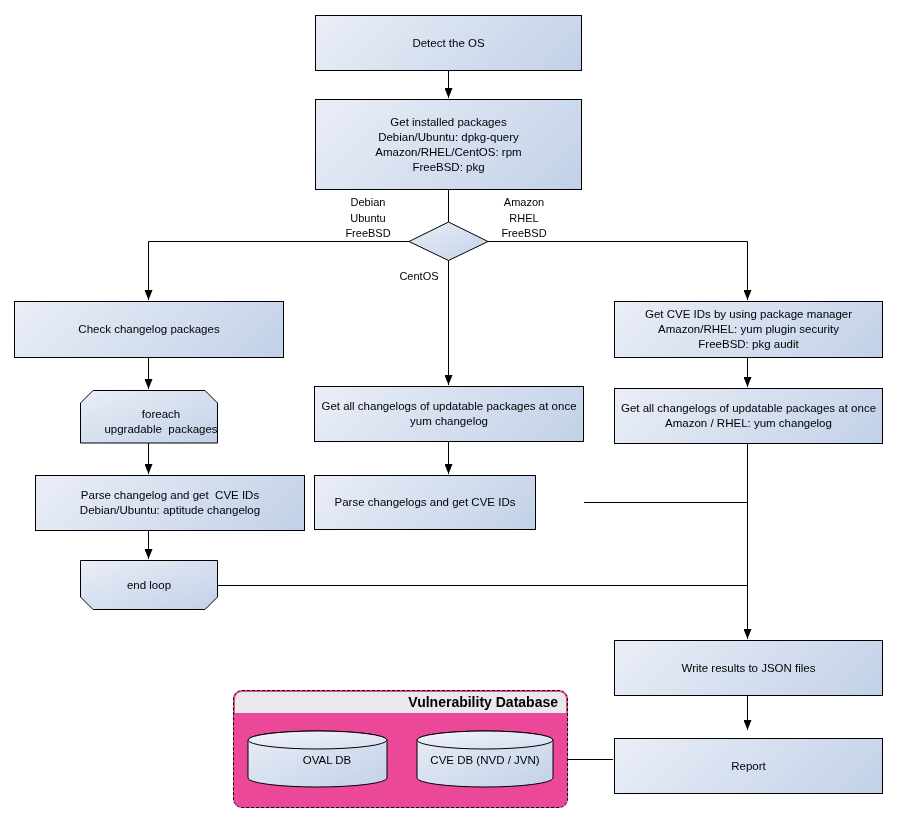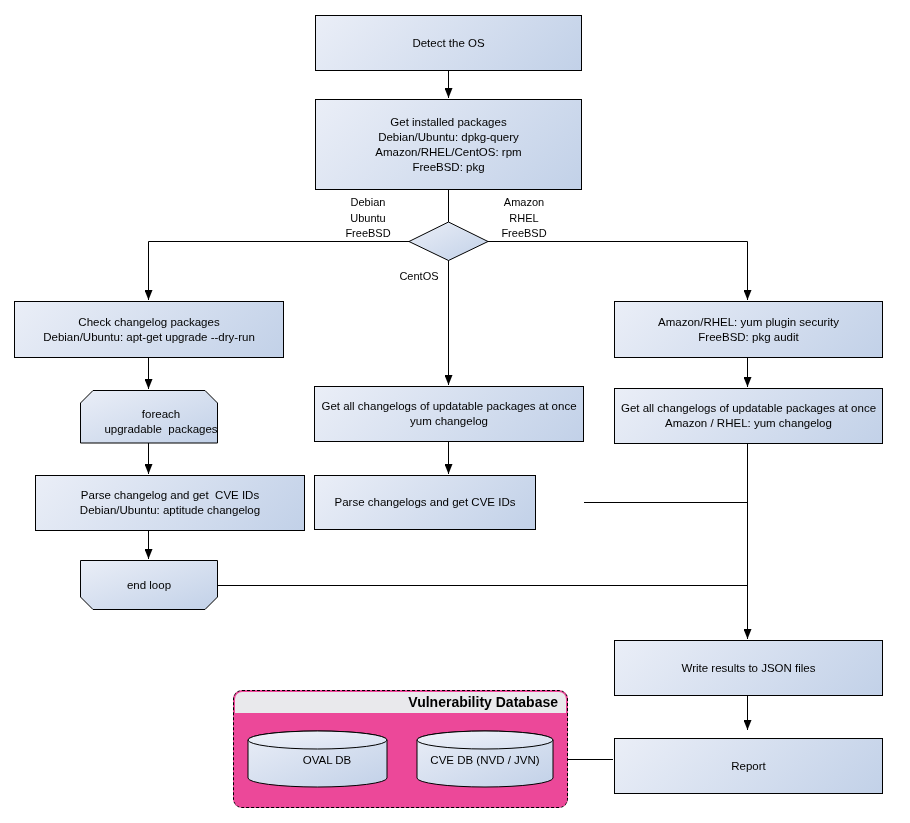--- a/index.html
+++ b/index.html
@@ -103,21 +103,20 @@
 
 <div class="box" style="left:315px; top:99px; width:267px; height:91px;">
   <span class="ln">Get installed packages</span>
   <span class="ln">Debian/Ubuntu: dpkg-query</span>
   <span class="ln">Amazon/RHEL/CentOS: rpm</span>
   <span class="ln">FreeBSD: pkg</span>
 </div>
 
 <div class="box" style="left:14px; top:301px; width:270px; height:57px;">
   <span class="ln">Check changelog packages</span>
-  <span class="ln">Debian/Ubuntu: apt-get upgrade --dry-run</span>
 </div>
 
 <div class="shape-label" style="left:80px; top:390px; width:138px; height:64px;padding-left:24px;">
   <span class="ln">foreach</span>
   <span class="ln">upgradable  packages</span>
 </div>
 
 <div class="box" style="left:14px; top:475px; width:270px; height:56px;margin-left:21px;">
   <span class="ln">Parse changelog and get  CVE IDs</span>
   <span class="ln">Debian/Ubuntu: aptitude changelog</span>
@@ -130,20 +129,21 @@
 <div class="box" style="left:314px; top:386px; width:270px; height:56px;">
   <span class="ln">Get all changelogs of updatable packages at once</span>
   <span class="ln">yum changelog</span>
 </div>
 
 <div class="box" style="left:314px; top:475px; width:222px; height:55px;">
   <span class="ln">Parse changelogs and get CVE IDs</span>
 </div>
 
 <div class="box" style="left:614px; top:301px; width:269px; height:57px;">
+  <span class="ln">Get CVE IDs by using package manager</span>
   <span class="ln">Amazon/RHEL: yum plugin security</span>
   <span class="ln">FreeBSD: pkg audit</span>
 </div>
 
 <div class="box" style="left:614px; top:388px; width:269px; height:56px;">
   <span class="ln">Get all changelogs of updatable packages at once</span>
   <span class="ln">Amazon / RHEL: yum changelog</span>
 </div>
 
 <div class="box" style="left:614px; top:640px; width:269px; height:56px;">

